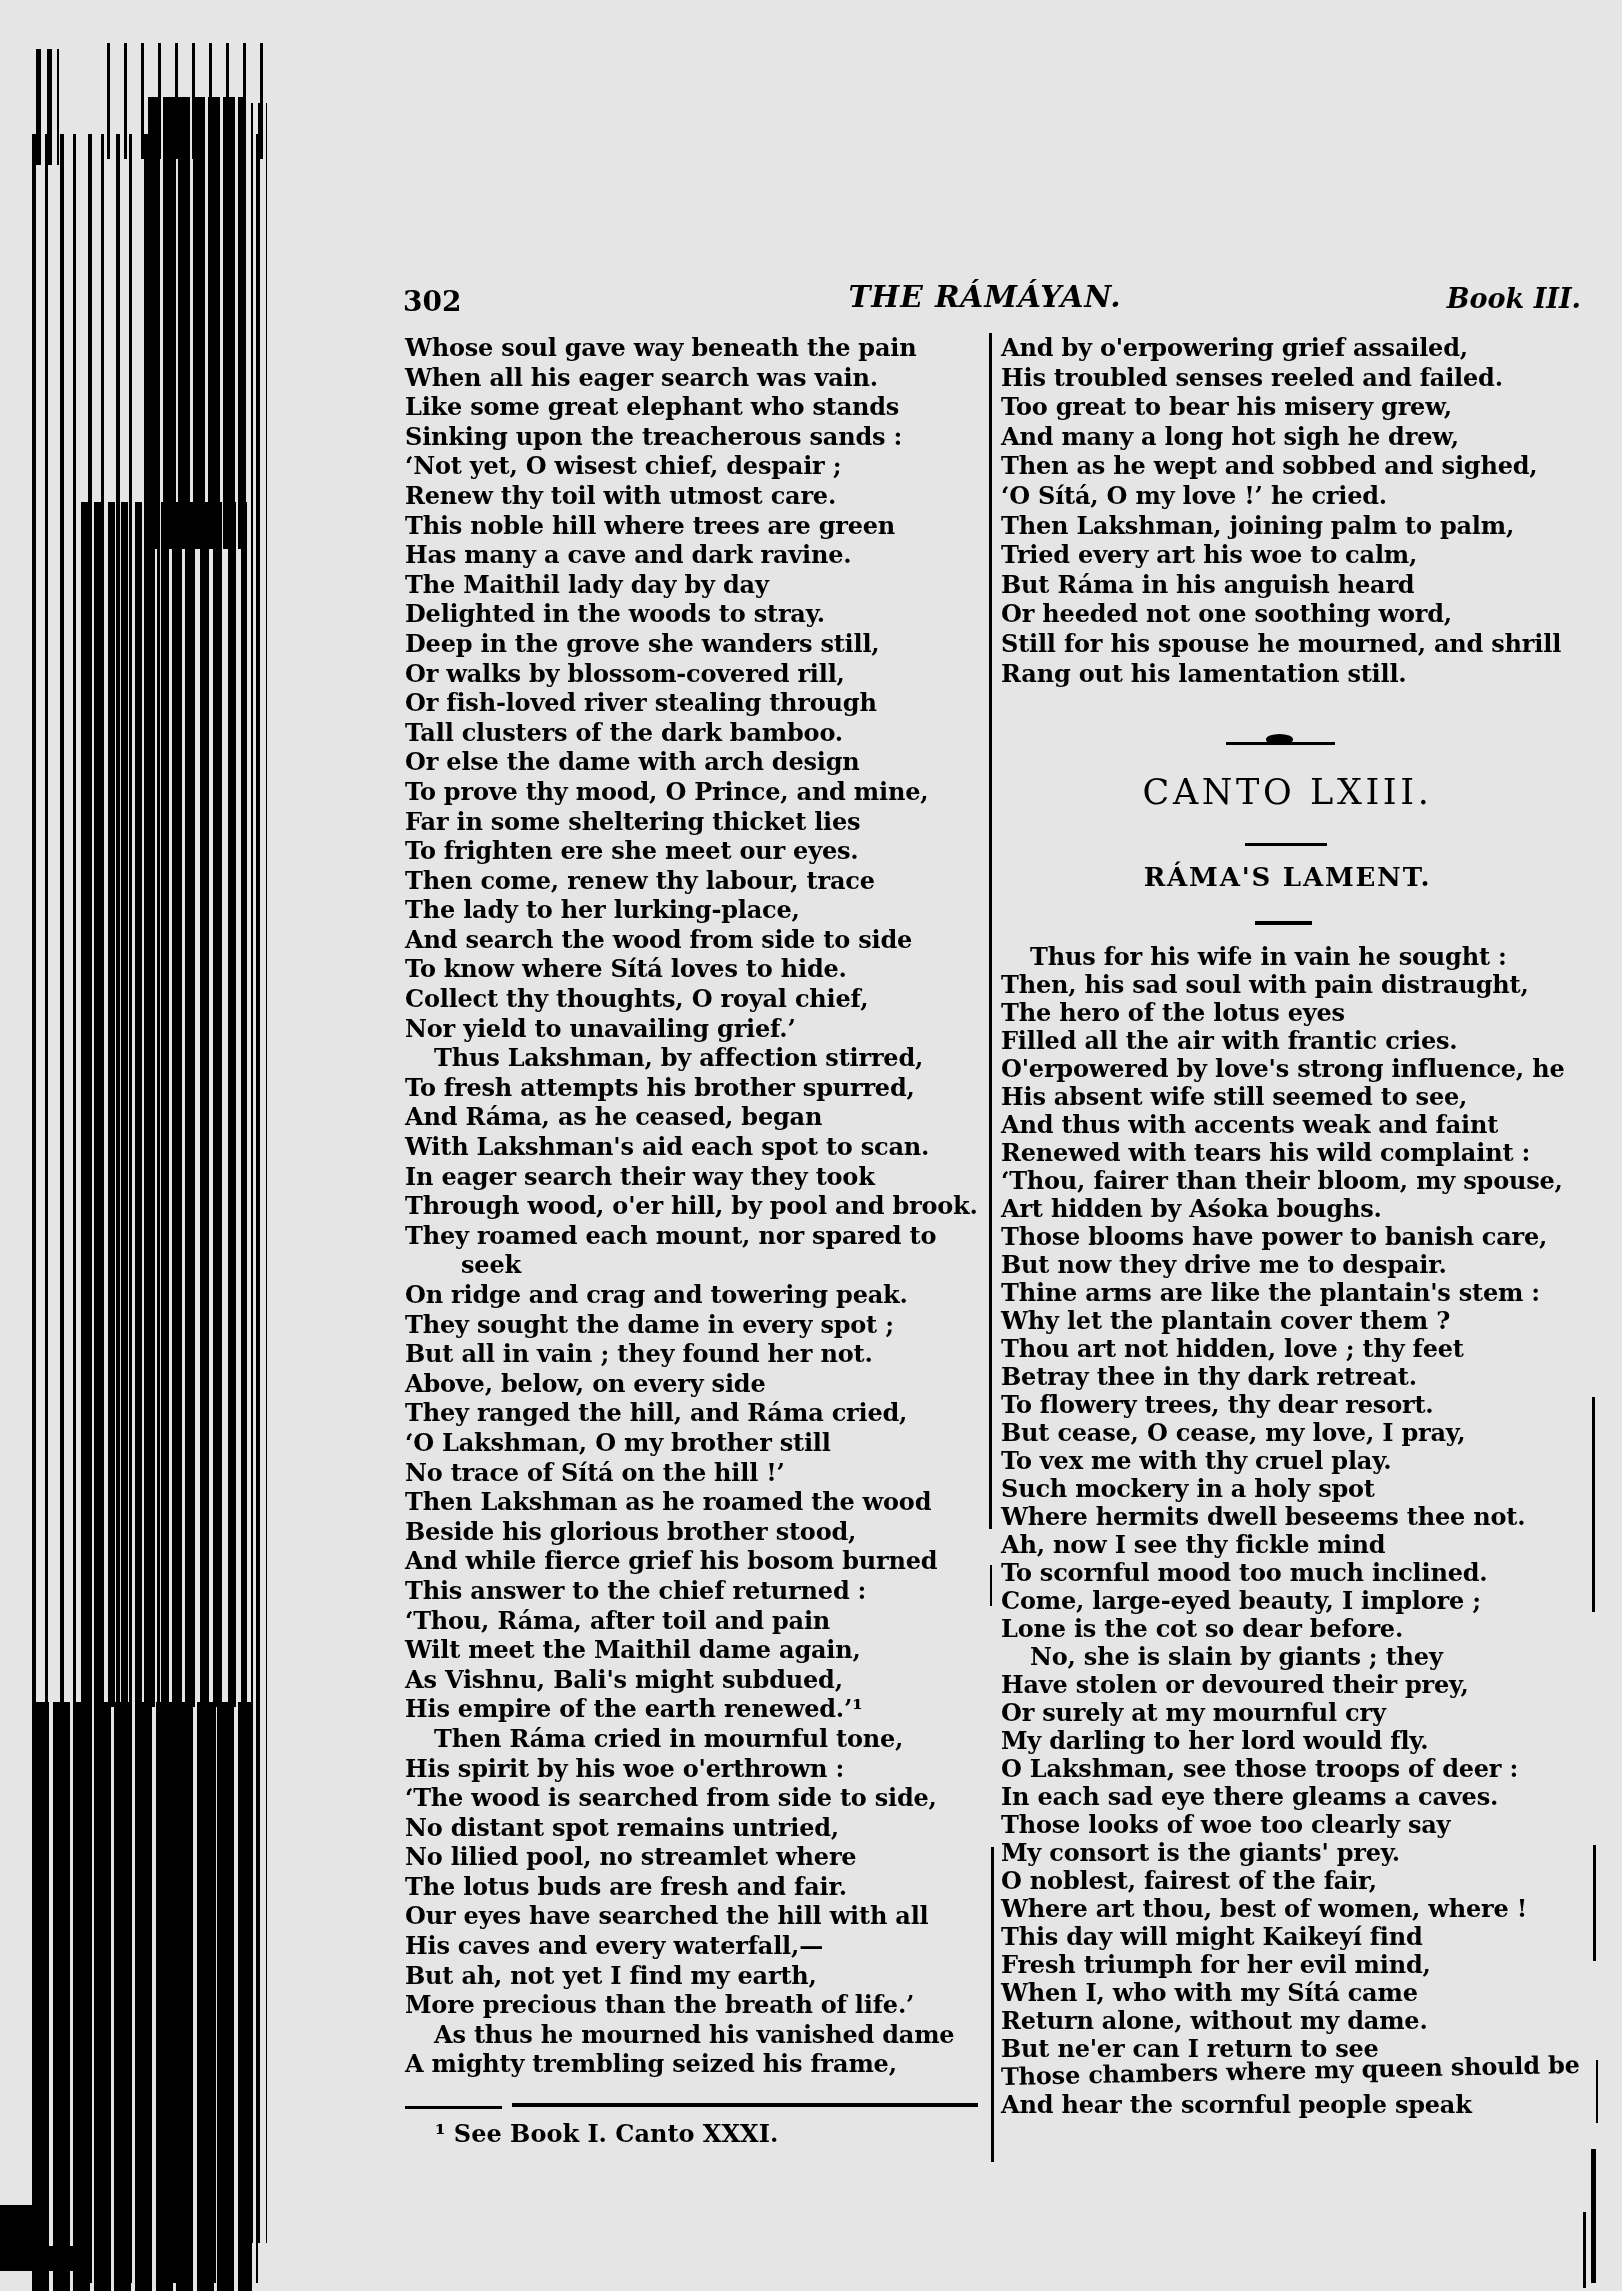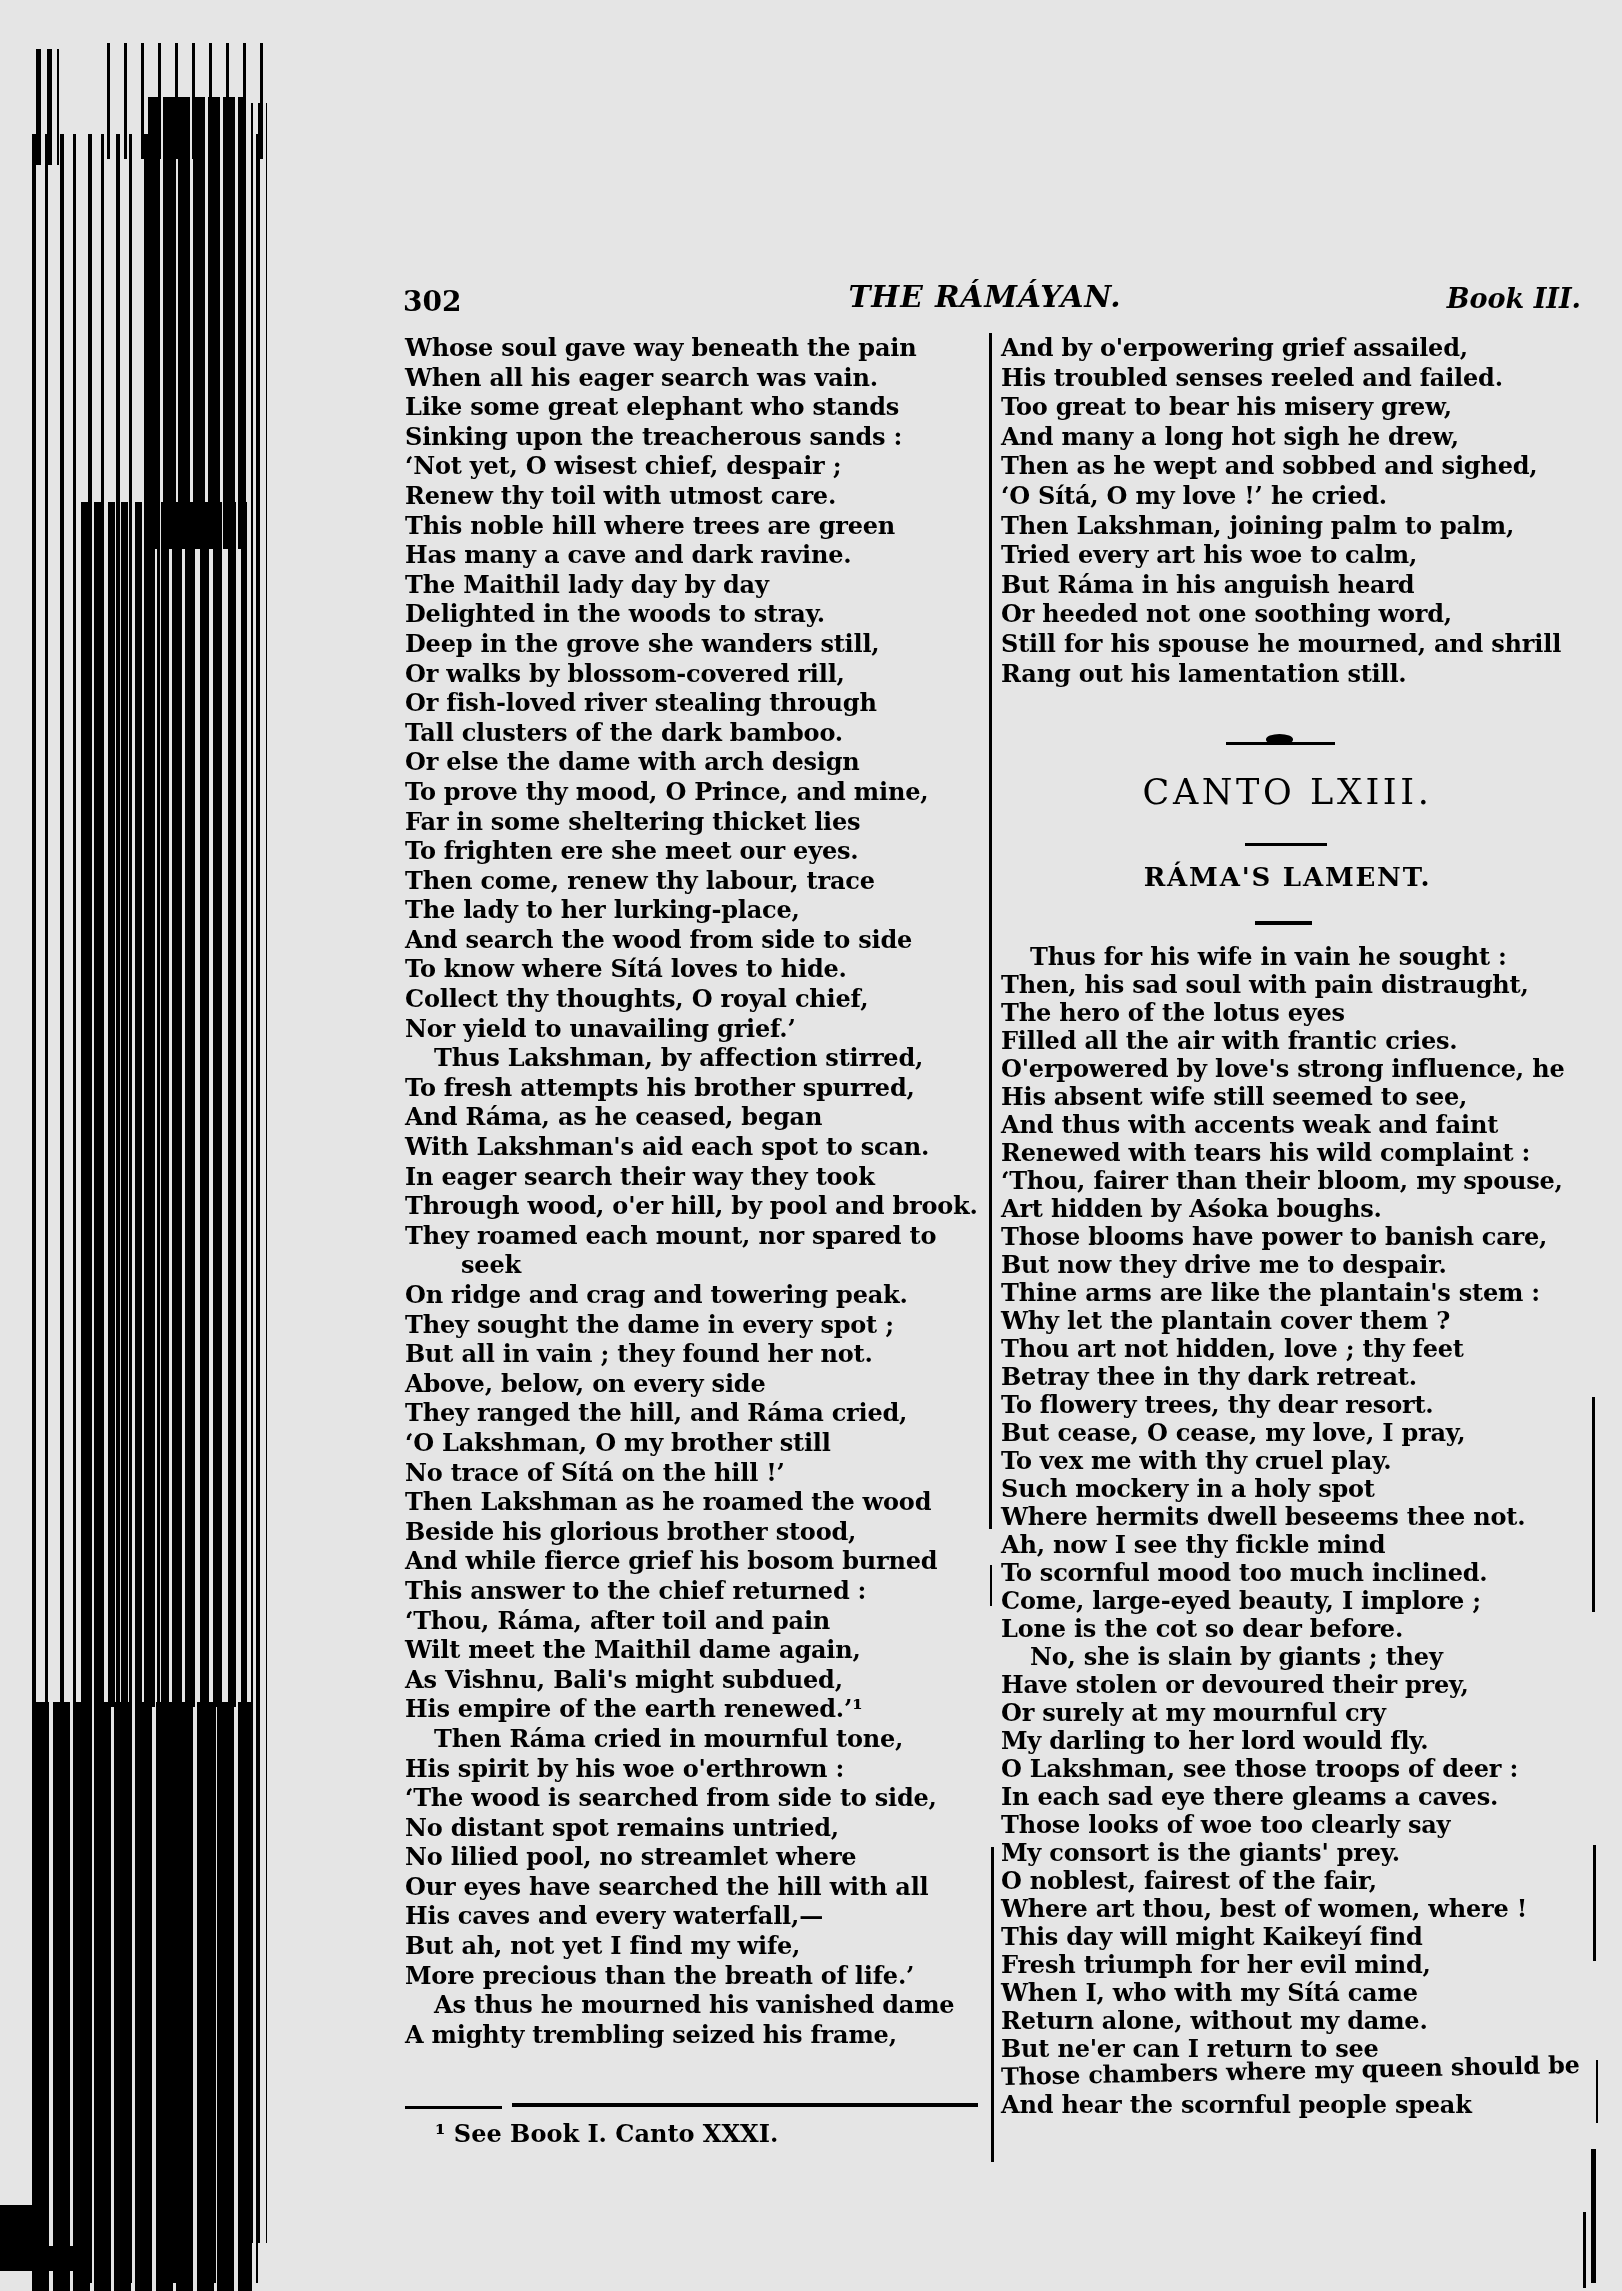--- a/index.html
+++ b/index.html
@@ -142,23 +142,24 @@
       <div class="vline">This answer to the chief returned :</div>
       <div class="vline">‘Thou, Ráma, after toil and pain</div>
       <div class="vline">Wilt meet the Maithil dame again,</div>
       <div class="vline">As Vishnu, Bali's might subdued,</div>
       <div class="vline">His empire of the earth renewed.’¹</div>
       <div class="vline i1">Then Ráma cried in mournful tone,</div>
       <div class="vline">His spirit by his woe o'erthrown :</div>
       <div class="vline">‘The wood is searched from side to side,</div>
       <div class="vline">No distant spot remains untried,</div>
       <div class="vline">No lilied pool, no streamlet where</div>
+      <div class="vline">The lotus buds are fresh and fair.</div>
       <div class="vline">Our eyes have searched the hill with all</div>
       <div class="vline">His caves and every waterfall,—</div>
-      <div class="vline">But ah, not yet I find my wife,</div>
+      <div class="vline">But ah, not yet I find my earth,</div>
       <div class="vline">More precious than the breath of life.’</div>
       <div class="vline i1">As thus he mourned his vanished dame</div>
       <div class="vline">A mighty trembling seized his frame,</div>
     </div>
 
   <div id="divider1" class="rule"></div>
   <div id="divider1b" class="rule"></div>
   <div id="divider2" class="rule"></div>
 
   <div id="right-col1" class="col">

